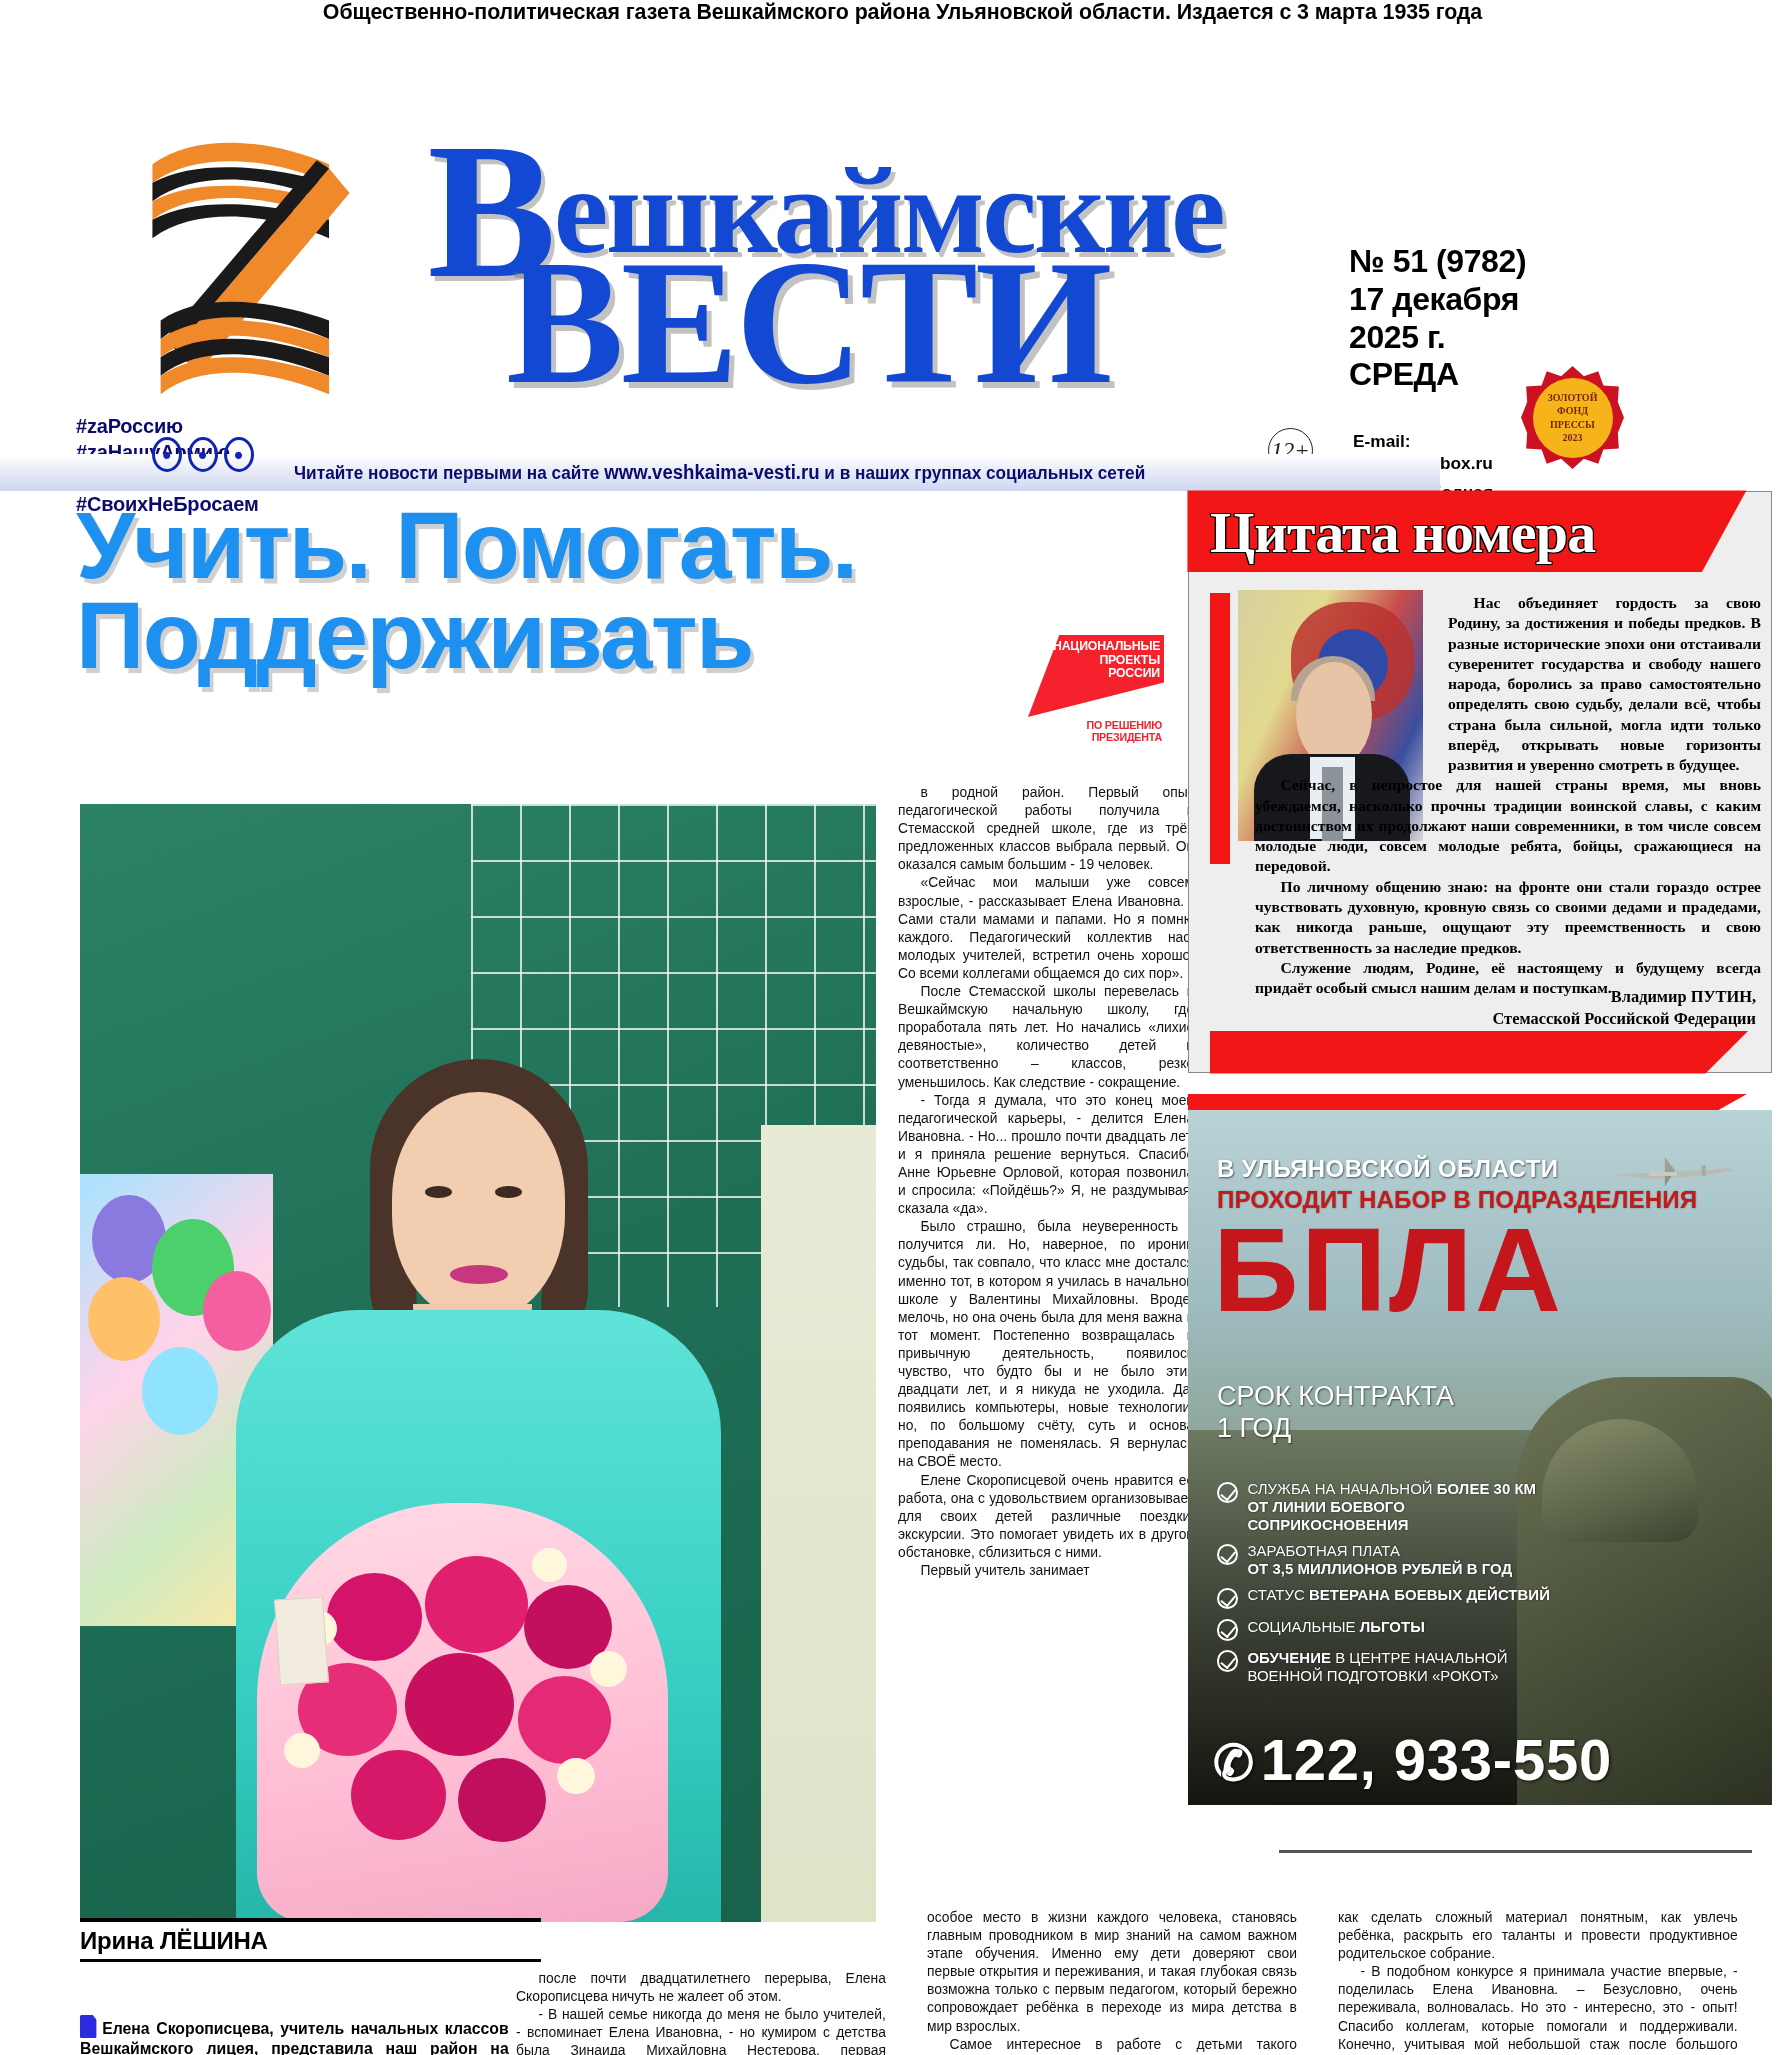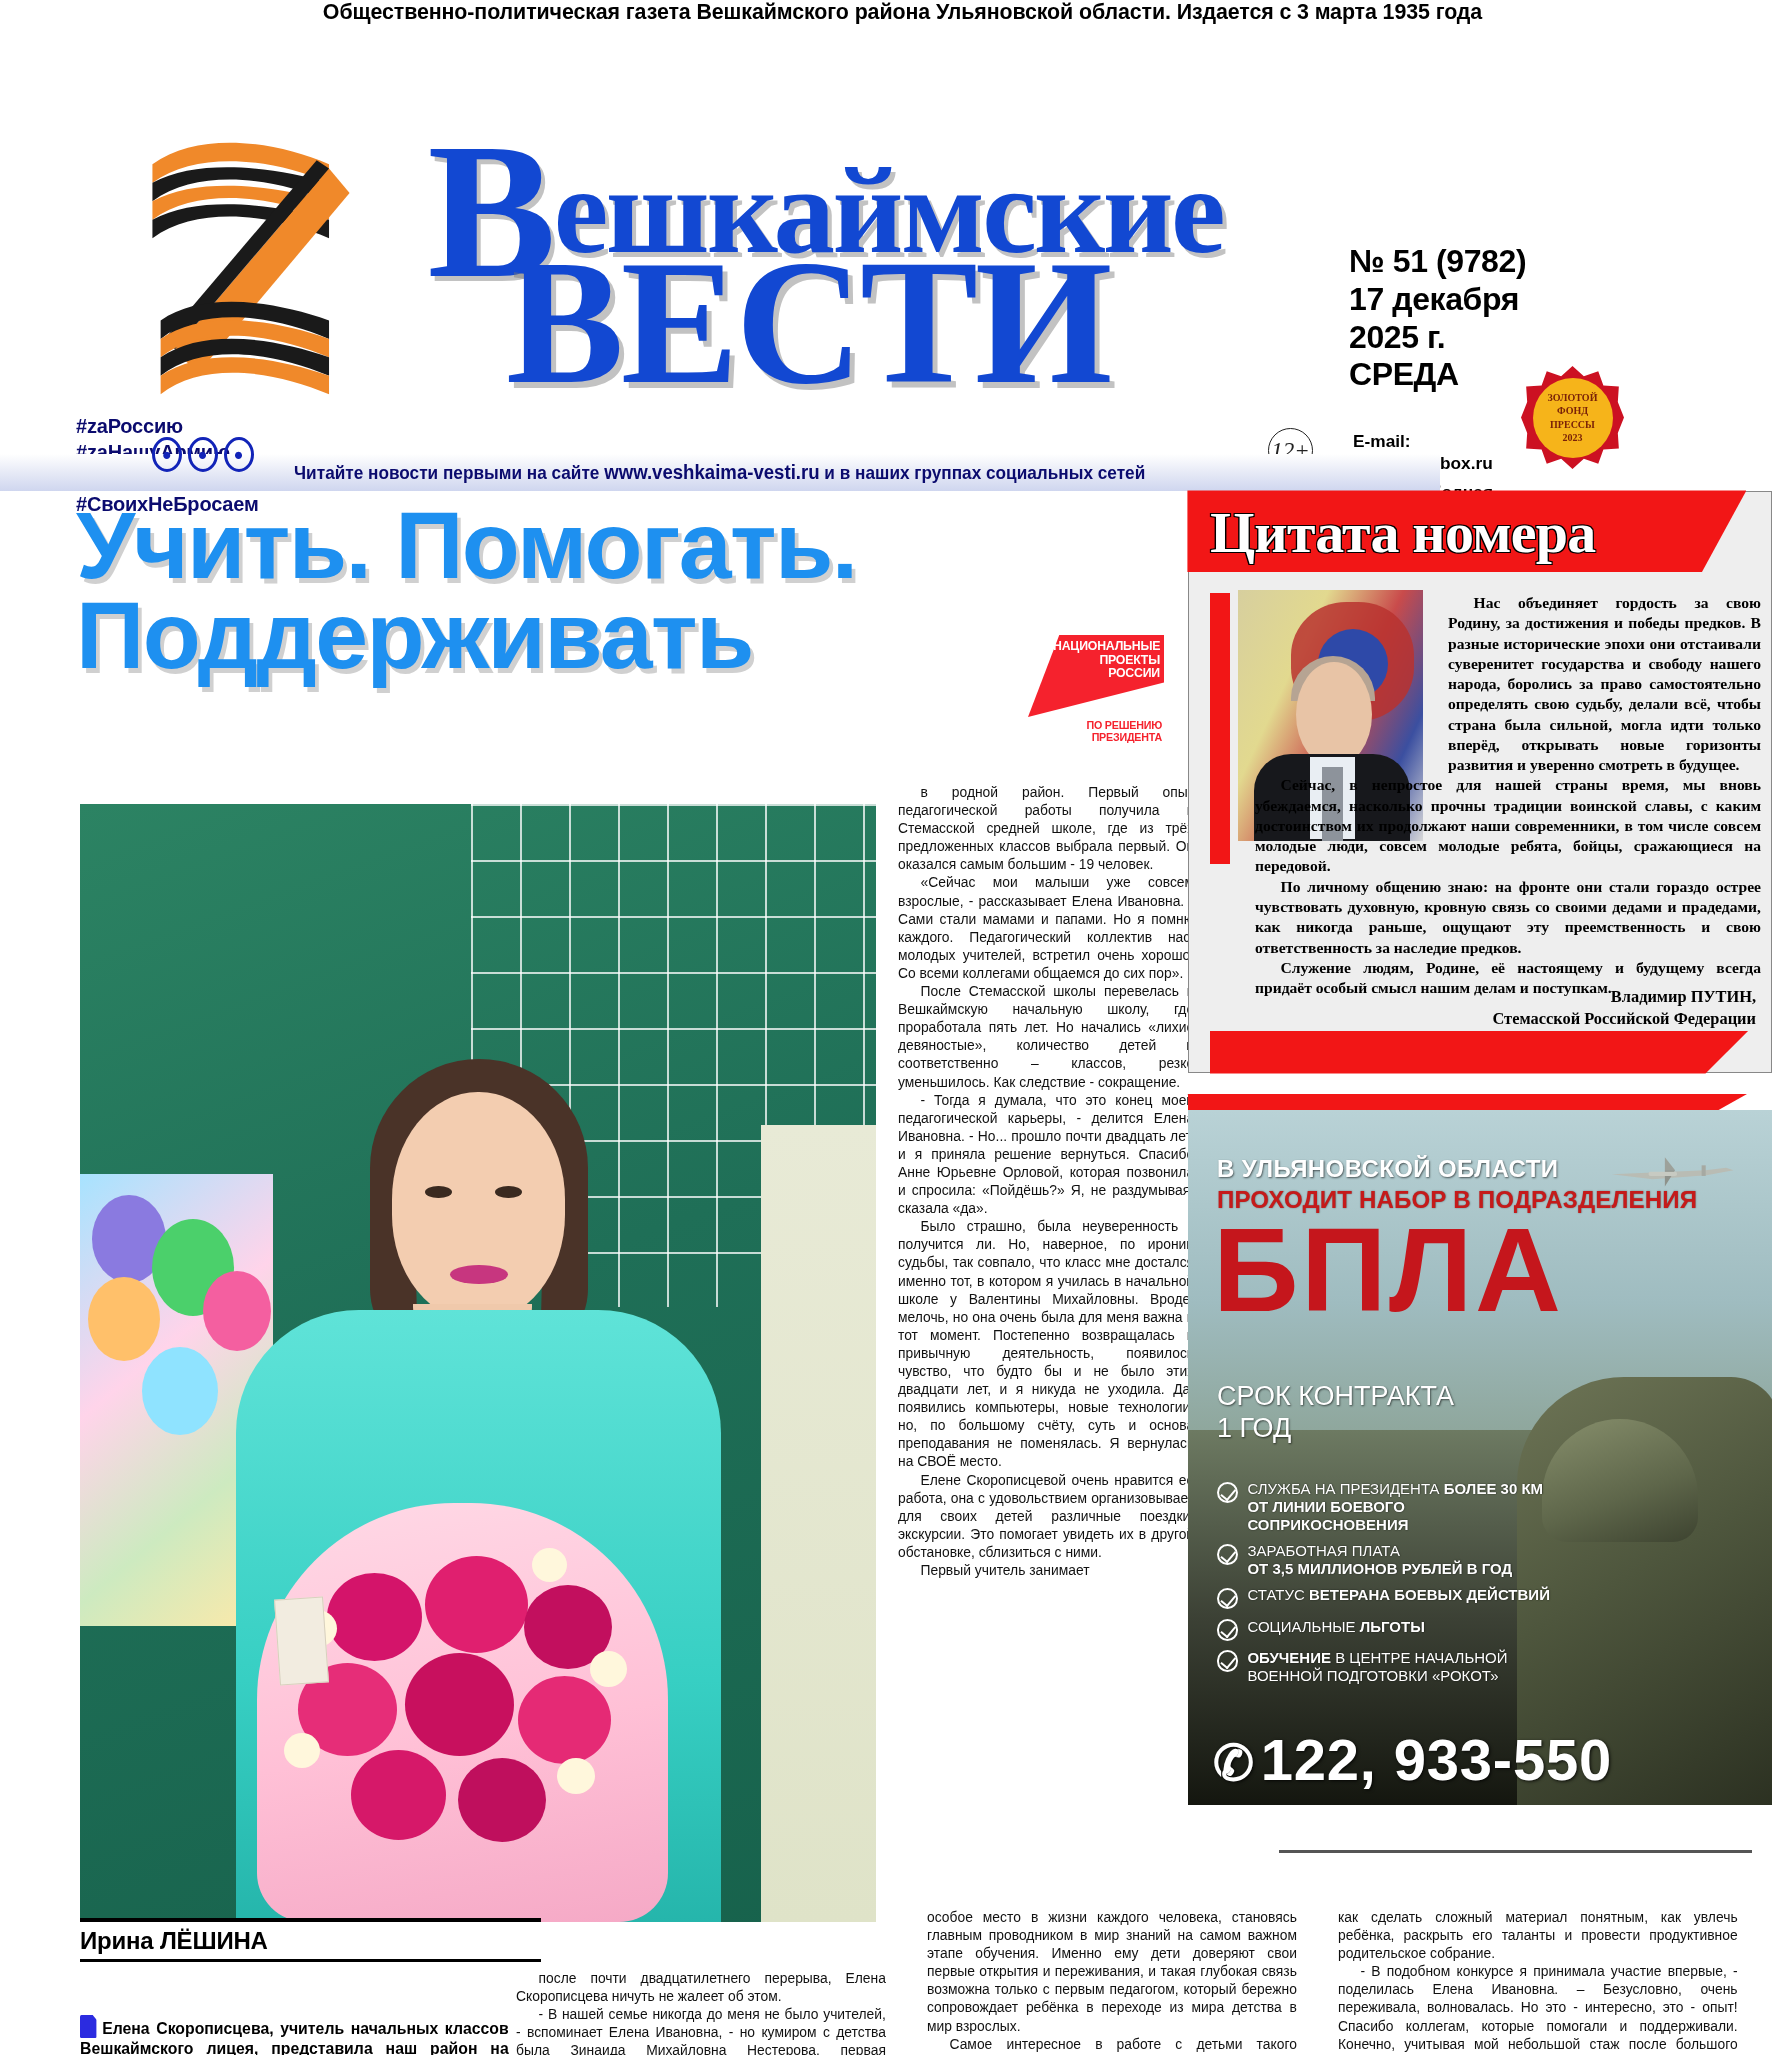--- a/index.html
+++ b/index.html
@@ -592,21 +592,21 @@
     <div class="recruit">ПРОХОДИТ НАБОР В ПОДРАЗДЕЛЕНИЯ</div>
     <div class="bpla">БПЛА</div>
     <div class="term">
       <div>СРОК КОНТРАКТА</div>
       <div>1 ГОД</div>
     </div>
 
     <div class="bullets">
       <div class="bullet">
         <span class="chk"></span>
-        <span class="btext"><span>СЛУЖБА НА ПРЕЗИДЕНТА </span><b>БОЛЕЕ 30 КМ</b><br><b>ОТ ЛИНИИ БОЕВОГО СОПРИКОСНОВЕНИЯ</b></span>
+        <span class="btext"><span>СЛУЖБА НА НАЧАЛЬНОЙ </span><b>БОЛЕЕ 30 КМ</b><br><b>ОТ ЛИНИИ БОЕВОГО СОПРИКОСНОВЕНИЯ</b></span>
       </div>
       <div class="bullet">
         <span class="chk"></span>
         <span class="btext"><span>ЗАРАБОТНАЯ ПЛАТА</span><br><b>ОТ 3,5 МИЛЛИОНОВ РУБЛЕЙ В ГОД</b></span>
       </div>
       <div class="bullet">
         <span class="chk"></span>
         <span class="btext"><span>СТАТУС </span><b>ВЕТЕРАНА БОЕВЫХ ДЕЙСТВИЙ</b></span>
       </div>
       <div class="bullet">

